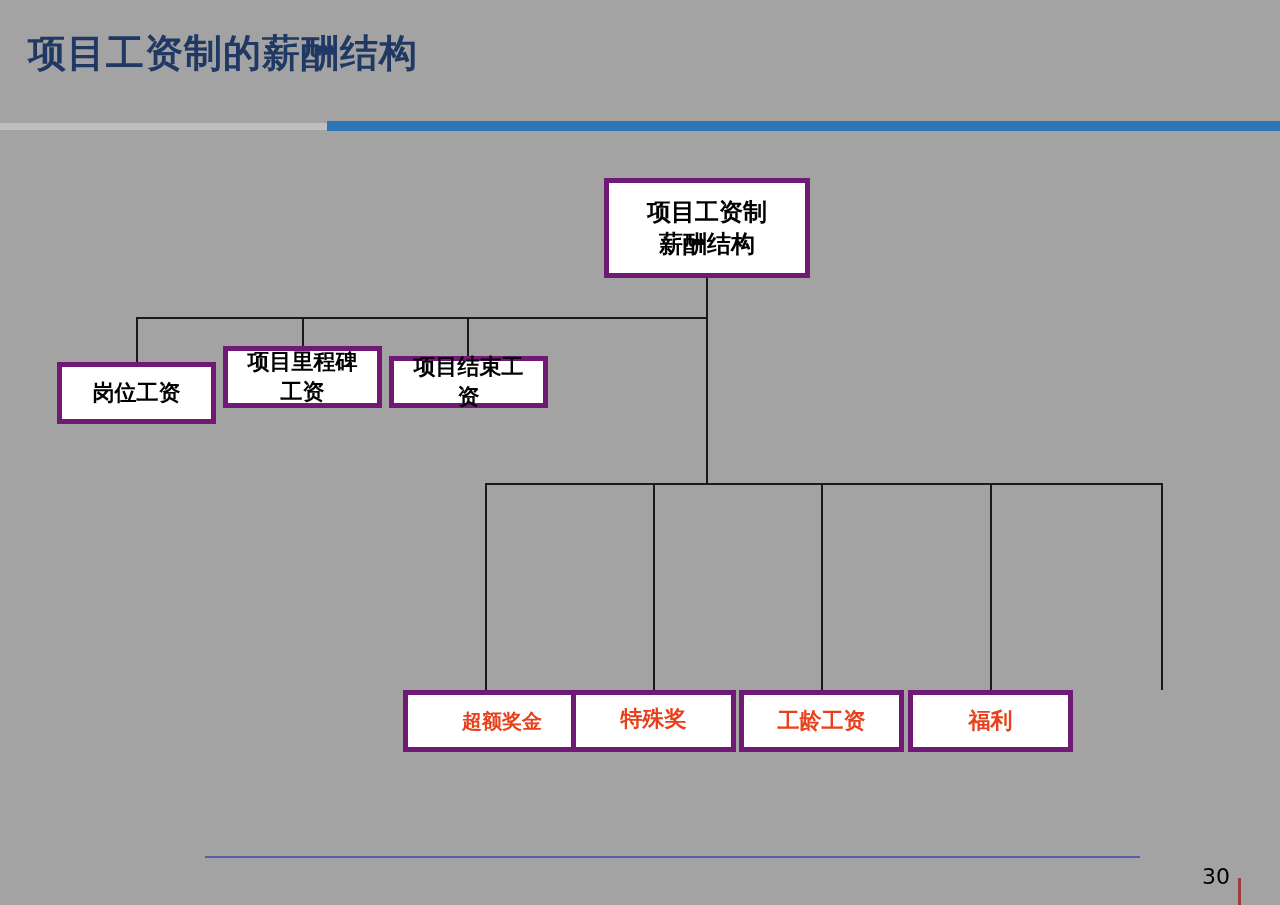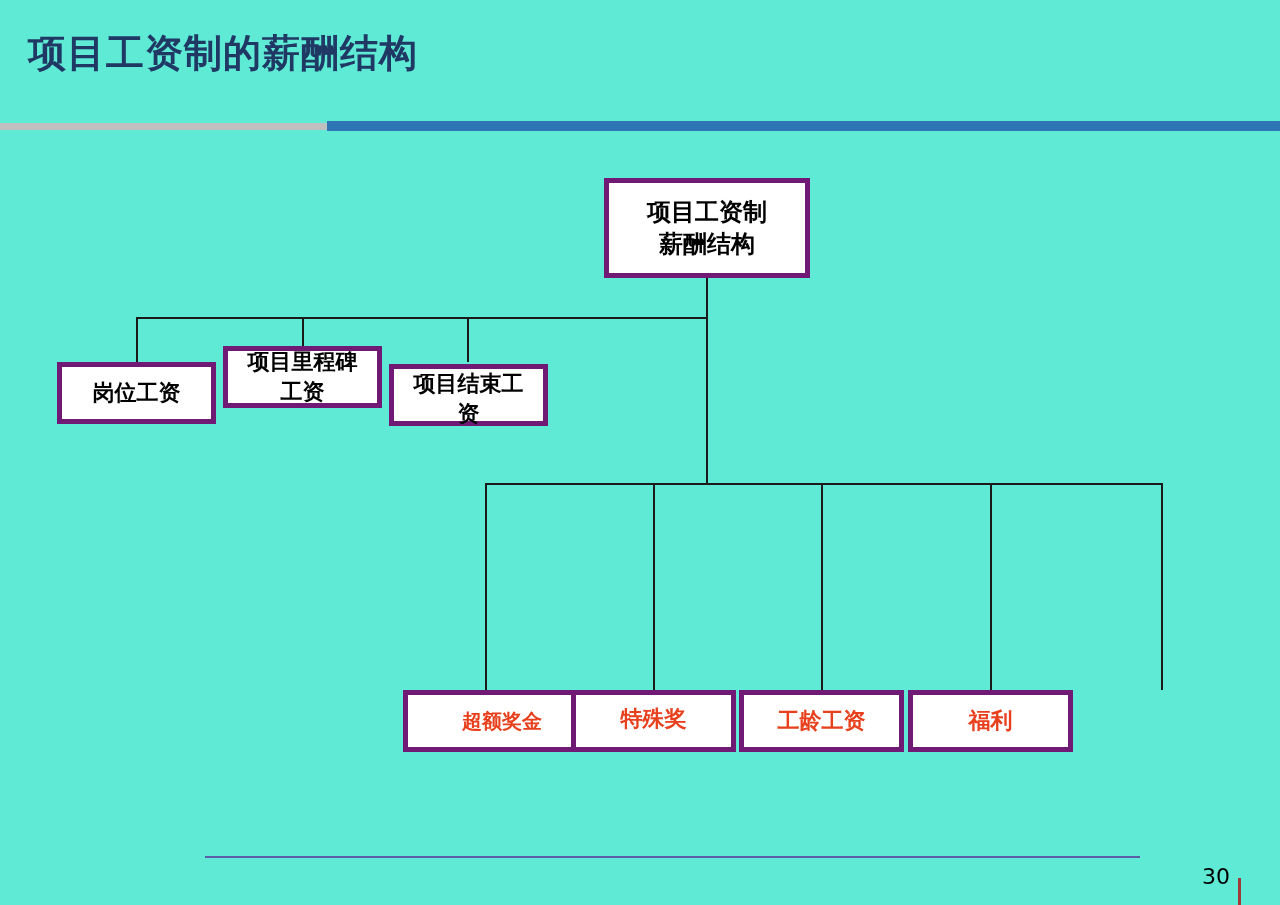--- a/index.html
+++ b/index.html
@@ -8,21 +8,21 @@
     padding: 0;
     background: #ffffff;
   }
   body {
     font-family: "DejaVu Sans", "Liberation Sans", sans-serif;
   }
   #slide {
     position: relative;
     width: 1280px;
     height: 905px;
-    background: #5eead4;
+    background: #a3a3a3;
     overflow: hidden;
   }
 
   
   .slide-title {
     position: absolute;
     left: 28px;
     top: 31px;
     font-size: 38px;
     font-weight: bold;
@@ -130,21 +130,21 @@
 
   <div class="node black" style="left:57px; top:362px; width:159px; height:62px; font-size:22px;">
     <span class="line">岗位工资</span>
   </div>
 
   <div class="node black" style="left:223px; top:346px; width:159px; height:62px; font-size:22px;">
     <span class="line">项目里程碑</span>
     <span class="line">工资</span>
   </div>
 
-  <div class="node black" style="left:389px; top:364px; width:159px; height:62px; font-size:22px;justify-content:space-between;">
+  <div class="node black" style="left:389px; top:356px; width:159px; height:52px; font-size:22px;">
     <span class="line">项目结束工</span>
     <span class="line">资</span>
   </div>
 
   <div class="conn-h" style="left:485px; top:483px; width:678px;"></div>
   <div class="conn-v" style="left:485px; top:483px; height:207px;"></div>
   <div class="conn-v" style="left:653px; top:483px; height:207px;"></div>
   <div class="conn-v" style="left:821px; top:483px; height:207px;"></div>
   <div class="conn-v" style="left:990px; top:483px; height:207px;"></div>
   <div class="conn-v" style="left:1161px; top:483px; height:207px;"></div>

